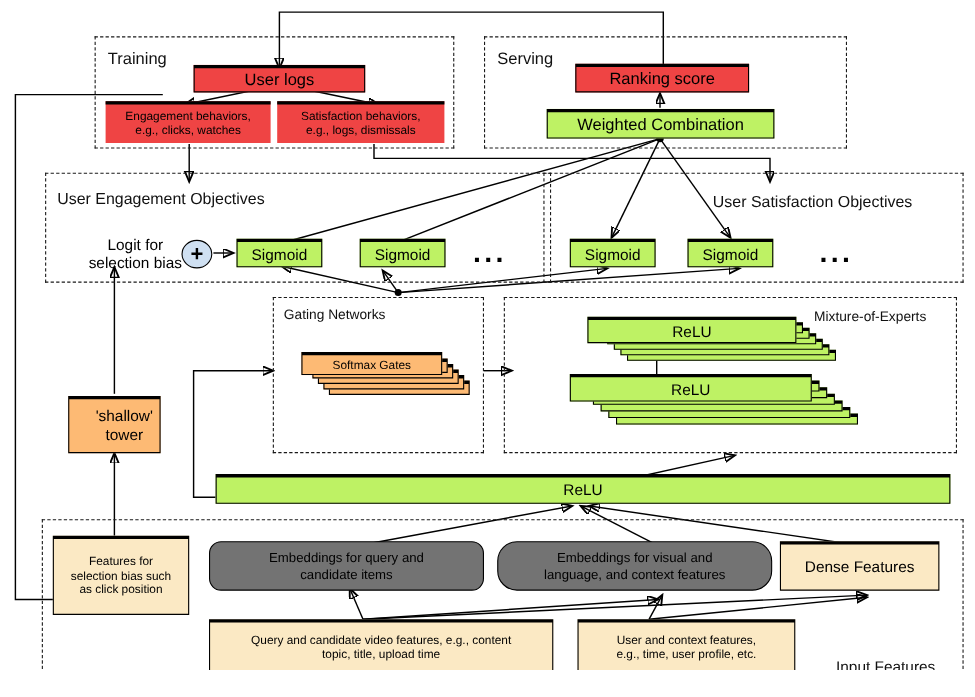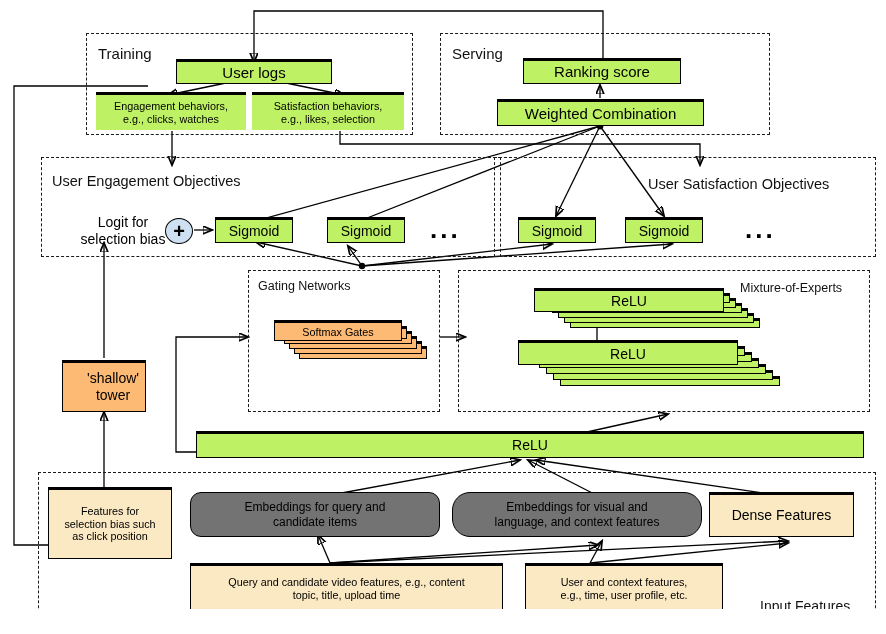--- a/index.html
+++ b/index.html
@@ -11,21 +11,21 @@
         justify-content:center;text-align:center;color:#000;line-height:1.18;}
 
   
   .group{position:absolute;box-sizing:border-box;border:1.6px dashed #1a1a1a;background:transparent;}
   .group-label{position:absolute;font-size:14px;color:#111;white-space:nowrap;}
 
   
   .card{border:1.4px solid #000;border-top:3.4px solid #000;}
   .plain{border:none;border-top:3.4px solid #000;}
 
-  .green{background:#bef264;}
+  .green{background:#ef4444;}
   .pink{background:#bef264;}
   .blue{background:#fdba74;}
   .purple{background:#737373;}
   .yellow{background:#fbe9c4;}
 
   .rounded{border-radius:11px;border:1.4px solid #000;border-top:1.4px solid #000;}
   .sz12{font-size:12px;}
   .sz11{font-size:10.8px;}
   .sz15{font-size:15px;}
   .sz14{font-size:14px;}
@@ -126,21 +126,21 @@
 
   <div class="group" style="left:38px;top:472px;width:838px;height:156px;"></div>
   <div class="group-label" style="left:760px;top:598px;font-size:14px;">Input Features</div>
 
   <div class="node card green sz15" style="left:176px;top:59px;width:156px;height:25px;">User logs</div>
 
   <div class="node plain green sz11" style="left:96px;top:92px;width:150px;height:38px;white-space:pre-line;">Engagement behaviors,
 e.g., clicks, watches</div>
 
   <div class="node plain green sz11" style="left:252px;top:92px;width:152px;height:38px;white-space:pre-line;">Satisfaction behaviors,
-e.g., likes, selection</div>
+e.g., logs, dismissals</div>
 
   <div class="node card green sz15" style="left:523px;top:58px;width:158px;height:26px;">Ranking score</div>
 
   <div class="node card pink sz15" style="left:497px;top:99px;width:207px;height:27px;">Weighted Combination</div>
 
   <div class="node sz14" style="left:68px;top:214px;width:110px;height:34px;white-space:pre-line;">Logit for
 selection bias</div>
 
   <div class="plus" style="left:165px;top:218px;">+</div>
 

